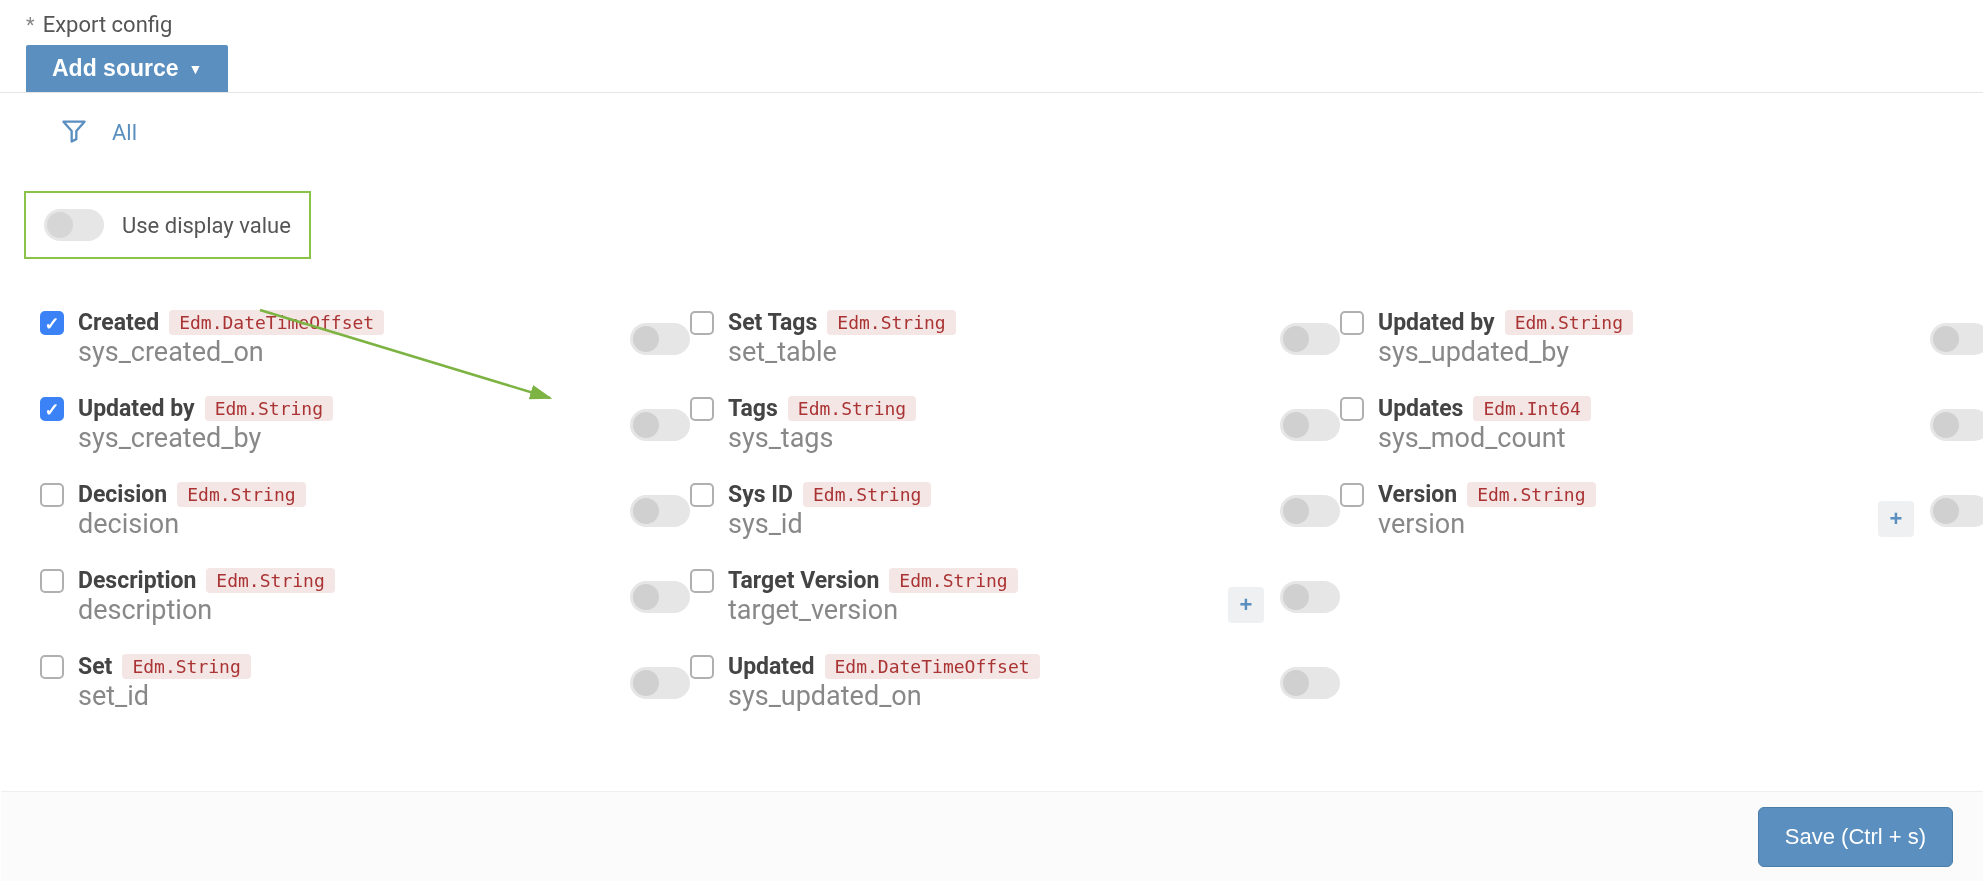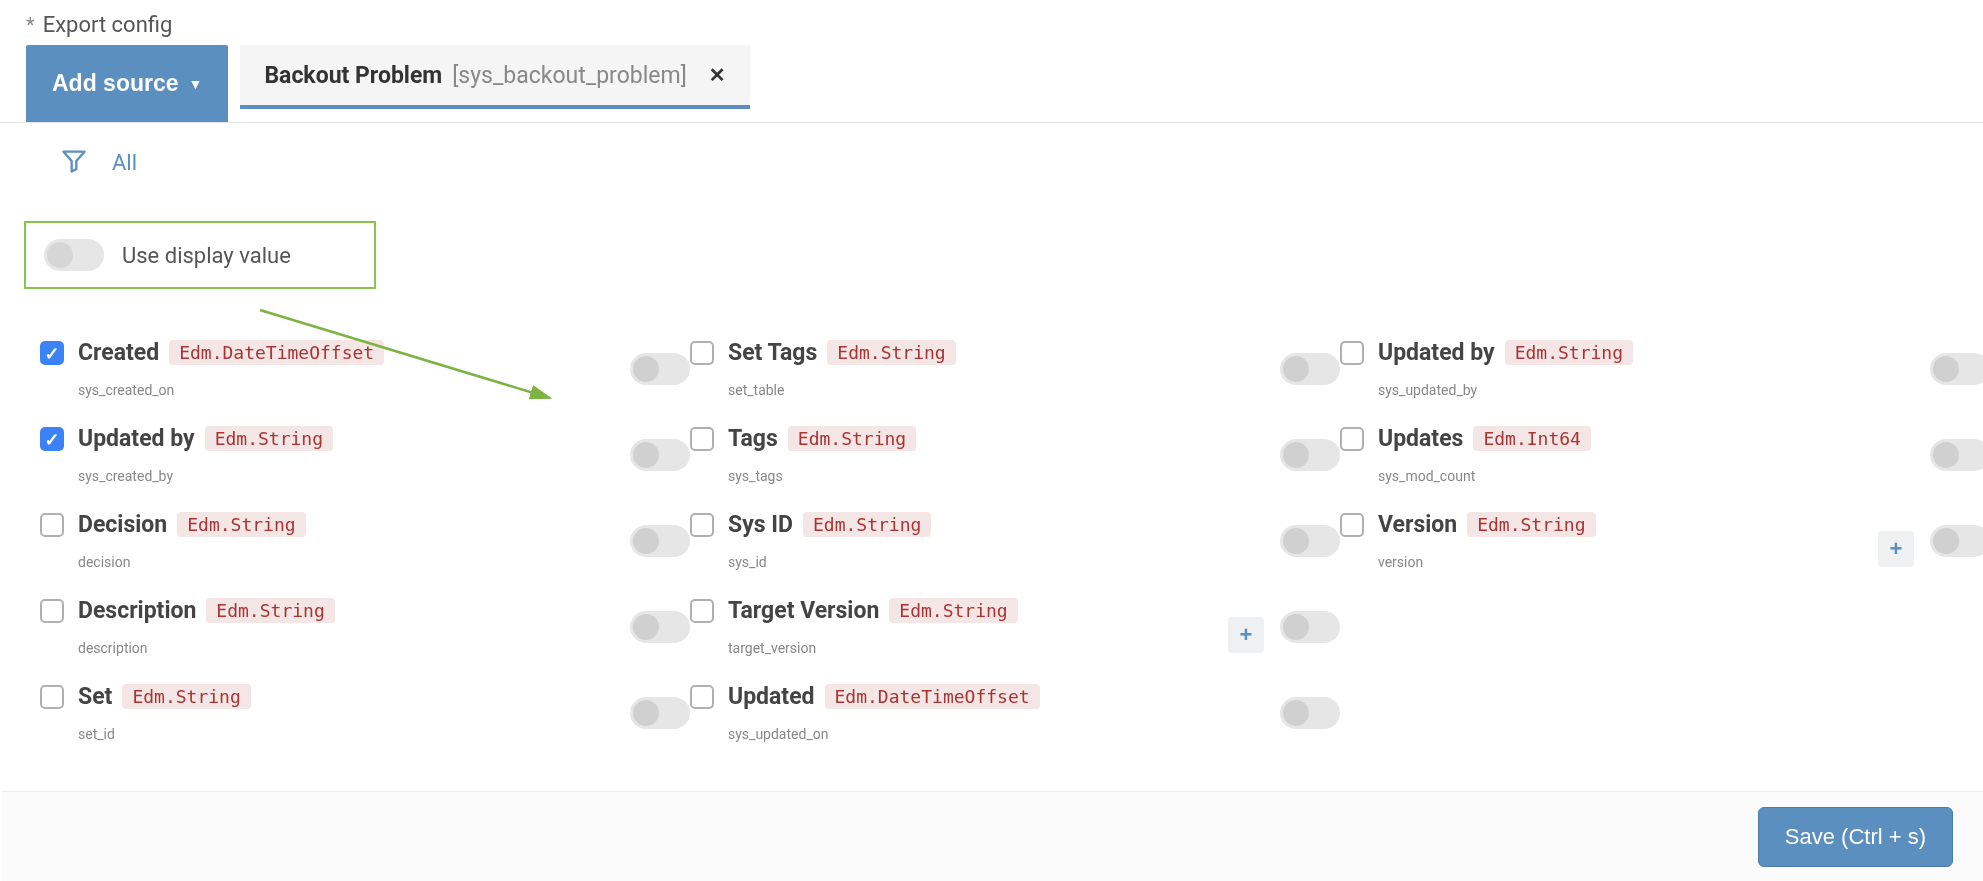--- a/index.html
+++ b/index.html
@@ -3,48 +3,48 @@
 <meta charset="utf-8">
 <style>
   * { box-sizing: border-box; margin: 0; padding: 0; }
   html, body { width: 1983px; height: 881px; font-family: -apple-system, "Segoe UI", Roboto, sans-serif; background: #fff; overflow: hidden; }
   .page { width: 100%; height: 100%; position: relative; display: flex; flex-direction: column; border-radius: 12px; }
 
   .titlebar { display: flex; align-items: center; gap: 8px; padding: 12px 26px 8px; color: #555; font-size: 22px; }
   .titlebar .asterisk { color: #888; font-size: 20px; }
 
   .tabs-row { display: flex; align-items: stretch; padding: 0 26px; border-bottom: 1px solid #e6e6e6; }
-  .btn-add-source { background: #5a8fbf; color: #fff; border: none; display: flex; align-items: center; gap: 10px; padding: 0 26px; font-size: 23px; font-weight: 600; height: 77px; cursor: pointer; border-radius: 2px 2px 0 0; }
+  .btn-add-source { background: #5a8fbf; color: #fff; border: none; display: flex; align-items: center; gap: 10px; padding: 0 26px; font-size: 23px; font-weight: 600; height: 47px; cursor: pointer; border-radius: 2px 2px 0 0; }
   .btn-add-source .caret { font-size: 14px; }
   .tab { display: flex; align-items: center; gap: 10px; margin-left: 12px; padding: 0 24px; height: 64px; font-size: 23px; color: #333; background: #f5f5f5; border-bottom: 4px solid #5a8fbf; cursor: pointer; }
   .tab .title { font-weight: 700; color: #333; }
   .tab .slug  { color: #888; font-weight: 400; }
   .tab .close { margin-left: 12px; color: #333; font-weight: 700; font-size: 20px; cursor: pointer; }
 
   .filter-row { display: flex; align-items: flex-end; gap: 24px; padding: 24px 60px 16px; }
   .filter-icon { color: #5a8fbf; display:flex; cursor:pointer; }
   .filter-label { color: #5a8fbf; font-size: 22px; }
 
-  .display-toggle-box { margin: 30px 0 10px 24px; width: 352px; height: 68px; border: 2px solid #8bc34a; display: flex; align-items: center; gap: 18px; padding: 8px 18px; }
+  .display-toggle-box { margin: 30px 0 10px 24px; width: 287px; height: 68px; border: 2px solid #8bc34a; display: flex; align-items: center; gap: 18px; padding: 8px 18px; }
   .display-toggle-box .label { color: #555; font-size: 22px; }
 
   .arrow-svg { position: absolute; left: 250px; top: 290px; pointer-events:none; }
 
   .columns-area { display: flex; gap: 0; padding: 40px 40px 0 40px; }
   .col { flex: 0 0 650px; }
 
   .field-row { display: flex; align-items: flex-start; margin-bottom: 18px; min-height: 68px; }
   .chk { width: 24px; height: 24px; border: 2px solid #b0b0b0; border-radius: 5px; margin-top: 2px; flex-shrink: 0; display:flex; align-items:center; justify-content:center; cursor:pointer; }
   .chk.checked { background: #3b82f6; border-color: #3b82f6; }
   .chk.checked::after { content: "✓"; color:#fff; font-size:18px; font-weight:700; }
 
   .field-text { margin-left: 14px; flex: 1; min-width: 0; }
   .field-text .name { color: #444; font-size: 23px; font-weight: bold; }
   .field-text .badge { display:inline-block; background: #f5e6e6; color: #a33; font-family: ui-monospace, Menlo, monospace; font-size: 18px; padding: 2px 10px; border-radius: 4px; margin-left: 10px; vertical-align: 1px; }
-  .field-text .sys { color: #888; font-size: 14px; margin-top: 16px; }
+  .field-text .sys { color: #888; font-size: 27px; margin-top: 0; }
 
   .plus-btn { width: 36px; height: 36px; background: #eef0f2; color: #5a8fbf; font-size: 22px; font-weight: 700; border: none; border-radius: 4px; margin: 20px 16px 0 8px; cursor:pointer; display:flex; align-items:center; justify-content:center; flex-shrink:0; }
   .plus-spacer { width: 36px; margin: 20px 16px 0 8px; flex-shrink:0; }
 
   .toggle { position: relative; width: 60px; height: 32px; background: #e6e6e6; border-radius: 999px; margin-top: 14px; flex-shrink: 0; cursor:pointer; }
   .toggle::after { content:""; position:absolute; left:3px; top:3px; width:26px; height:26px; background:#d0d0d0; border-radius:50%; }
   .toggle.big::after { background:#d6d6d6; }
 
   .footer { position:absolute; left:1px; right:0; bottom:0; height: 90px; background: #fbfbfb; border-top: 1px solid #eee; display:flex; align-items:center; justify-content:flex-end; padding-right: 30px; }
   .save-btn { background: #5a8fbf; color: #fff; border: 1px solid #4a7da8; padding: 16px 26px; font-size: 22px; border-radius: 6px; cursor:pointer; }
@@ -57,25 +57,20 @@
   <div class="titlebar">
     <span class="asterisk">*</span>
     <span>Export config</span>
   </div>
 
   <div class="tabs-row">
     <button class="btn-add-source">
       <span>Add source</span>
       <span class="caret">▼</span>
     </button>
-    <div class="tab">
-      <span class="title">Backout Problem</span>
-      <span class="slug">[sys_backout_problem]</span>
-      <span class="close">✕</span>
-    </div>
   </div>
 
   <div class="filter-row">
     <span class="filter-icon">
       <svg width="28" height="28" viewBox="0 0 24 24" fill="none" stroke="#5a8fbf" stroke-width="2" stroke-linecap="round" stroke-linejoin="round">
           <polygon points="3 4 21 4 14 12 14 19 10 21 10 12 3 4"></polygon>
         </svg>
     </span>
     <span class="filter-label">All</span>
   </div>

